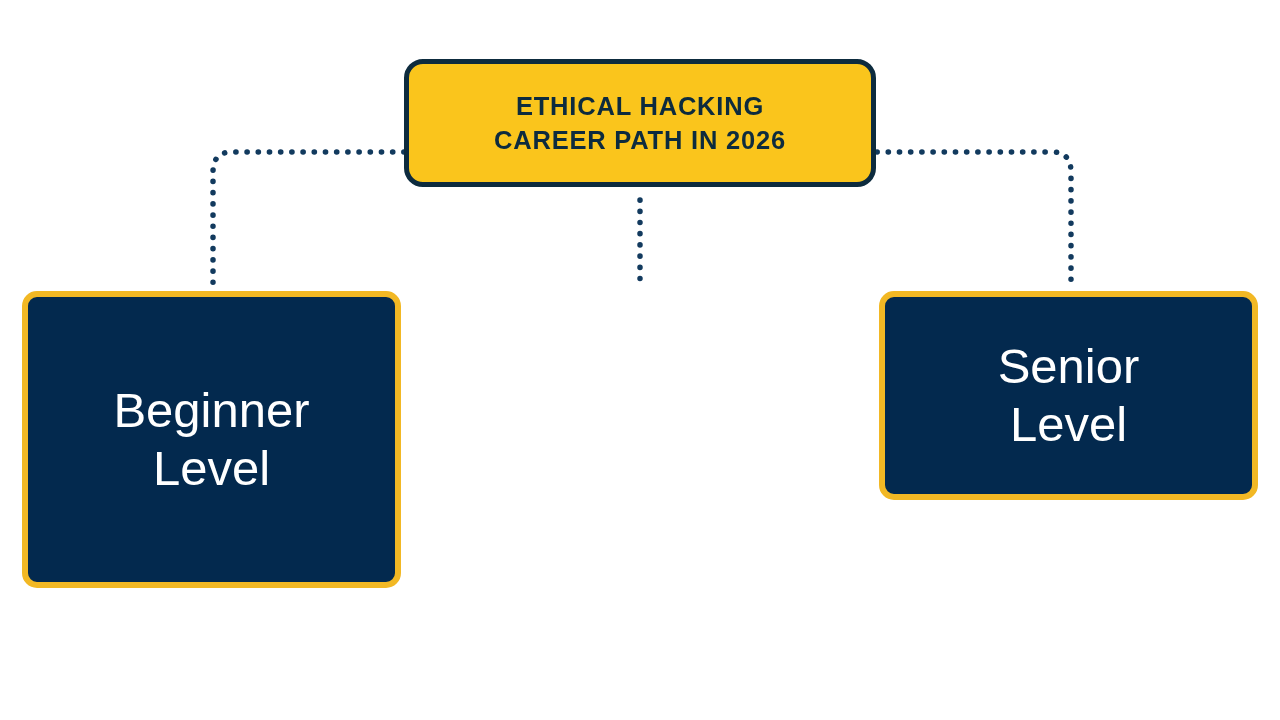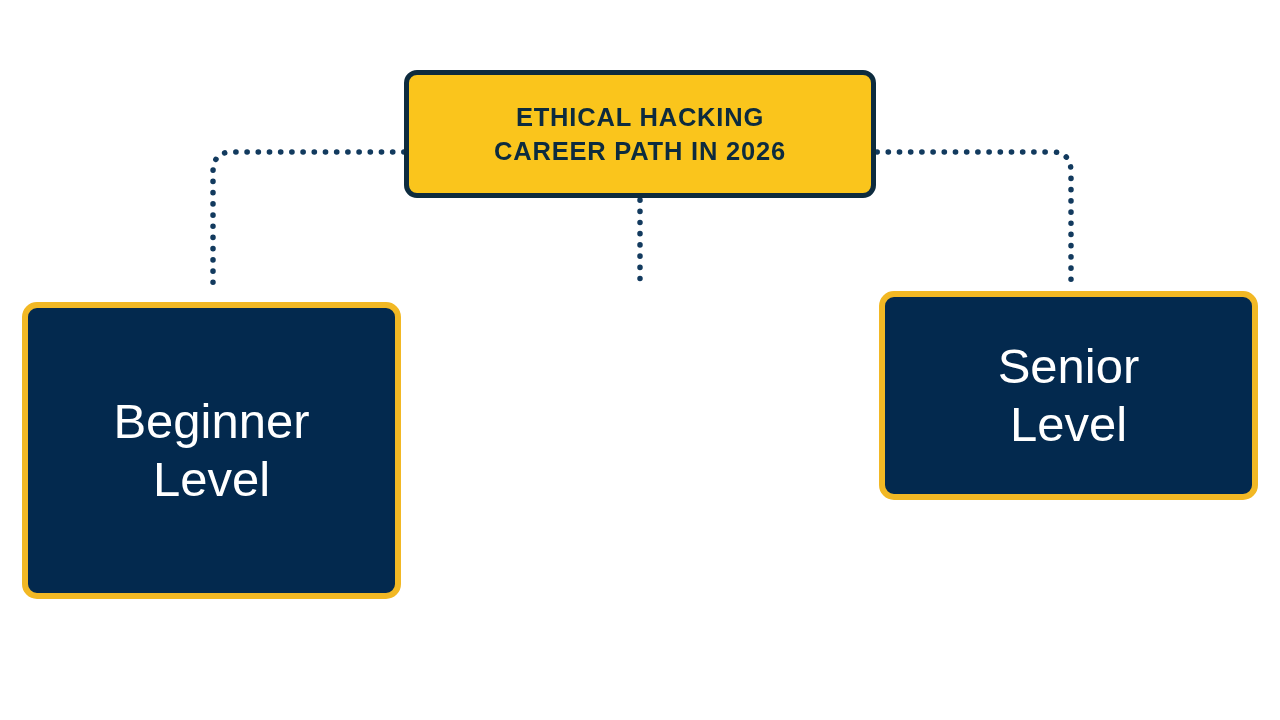--- a/index.html
+++ b/index.html
@@ -27,27 +27,27 @@
     left: 0;
     top: 0;
     width: 1280px;
     height: 720px;
     pointer-events: none;
   }
   
   .title-node {
     position: absolute;
     left: 404px;
-    top: 70px;
+    top: 59px;
     width: 472px;
     height: 128px;
     box-sizing: border-box;
     background: #FAC51C;
     border: 5px solid #0D2B3E;
-    border-radius: 13px;
+    border-radius: 19px;
     display: flex;
     align-items: center;
     justify-content: center;
   }
   .title-text {
     color: #0D2B3E;
     font-size: 25.5px;
     font-weight: bold;
     line-height: 1.35;
     letter-spacing: 0.8px;
@@ -67,21 +67,21 @@
     justify-content: center;
   }
   .level-text {
     color: #ffffff;
     font-size: 49px;
     font-weight: normal;
     line-height: 1.18;
     text-align: center;
     white-space: pre-line;
   }
-  #node-beginner { left: 22px;  top: 291px; width: 379px; height: 297px; margin-top: 11px; }
+  #node-beginner { left: 22px;  top: 291px; width: 379px; height: 297px; }
   #node-mid      { left: 452px; top: 291px; width: 379px; height: 297px; }
   #node-senior   { left: 879px; top: 291px; width: 379px; height: 209px; }
 </style>
 </head>
 <body>
 
 <div id="canvas">
 
   <svg id="connectors" viewBox="0 0 1280 720" width="1280" height="720" xmlns="http://www.w3.org/2000/svg">
 

